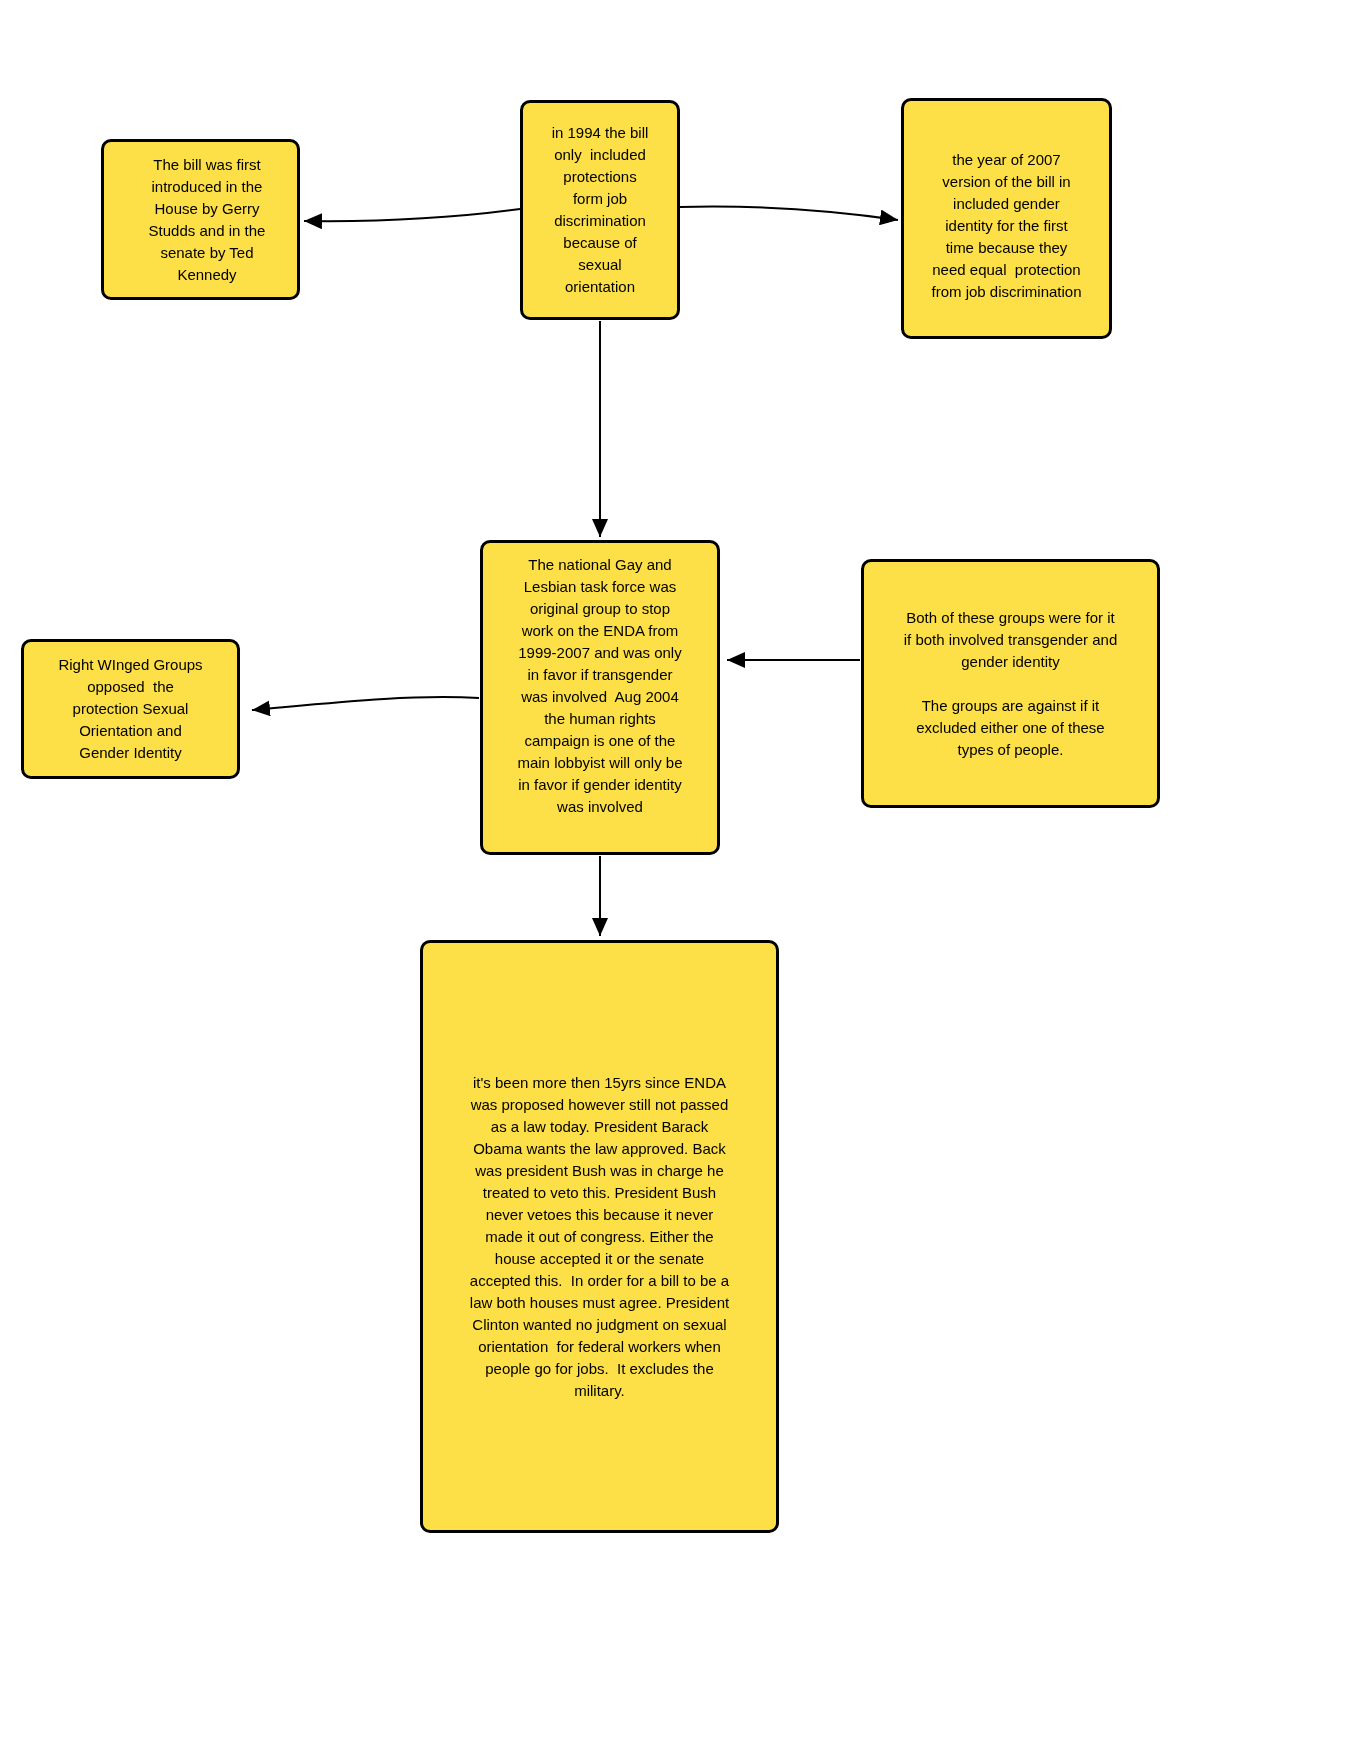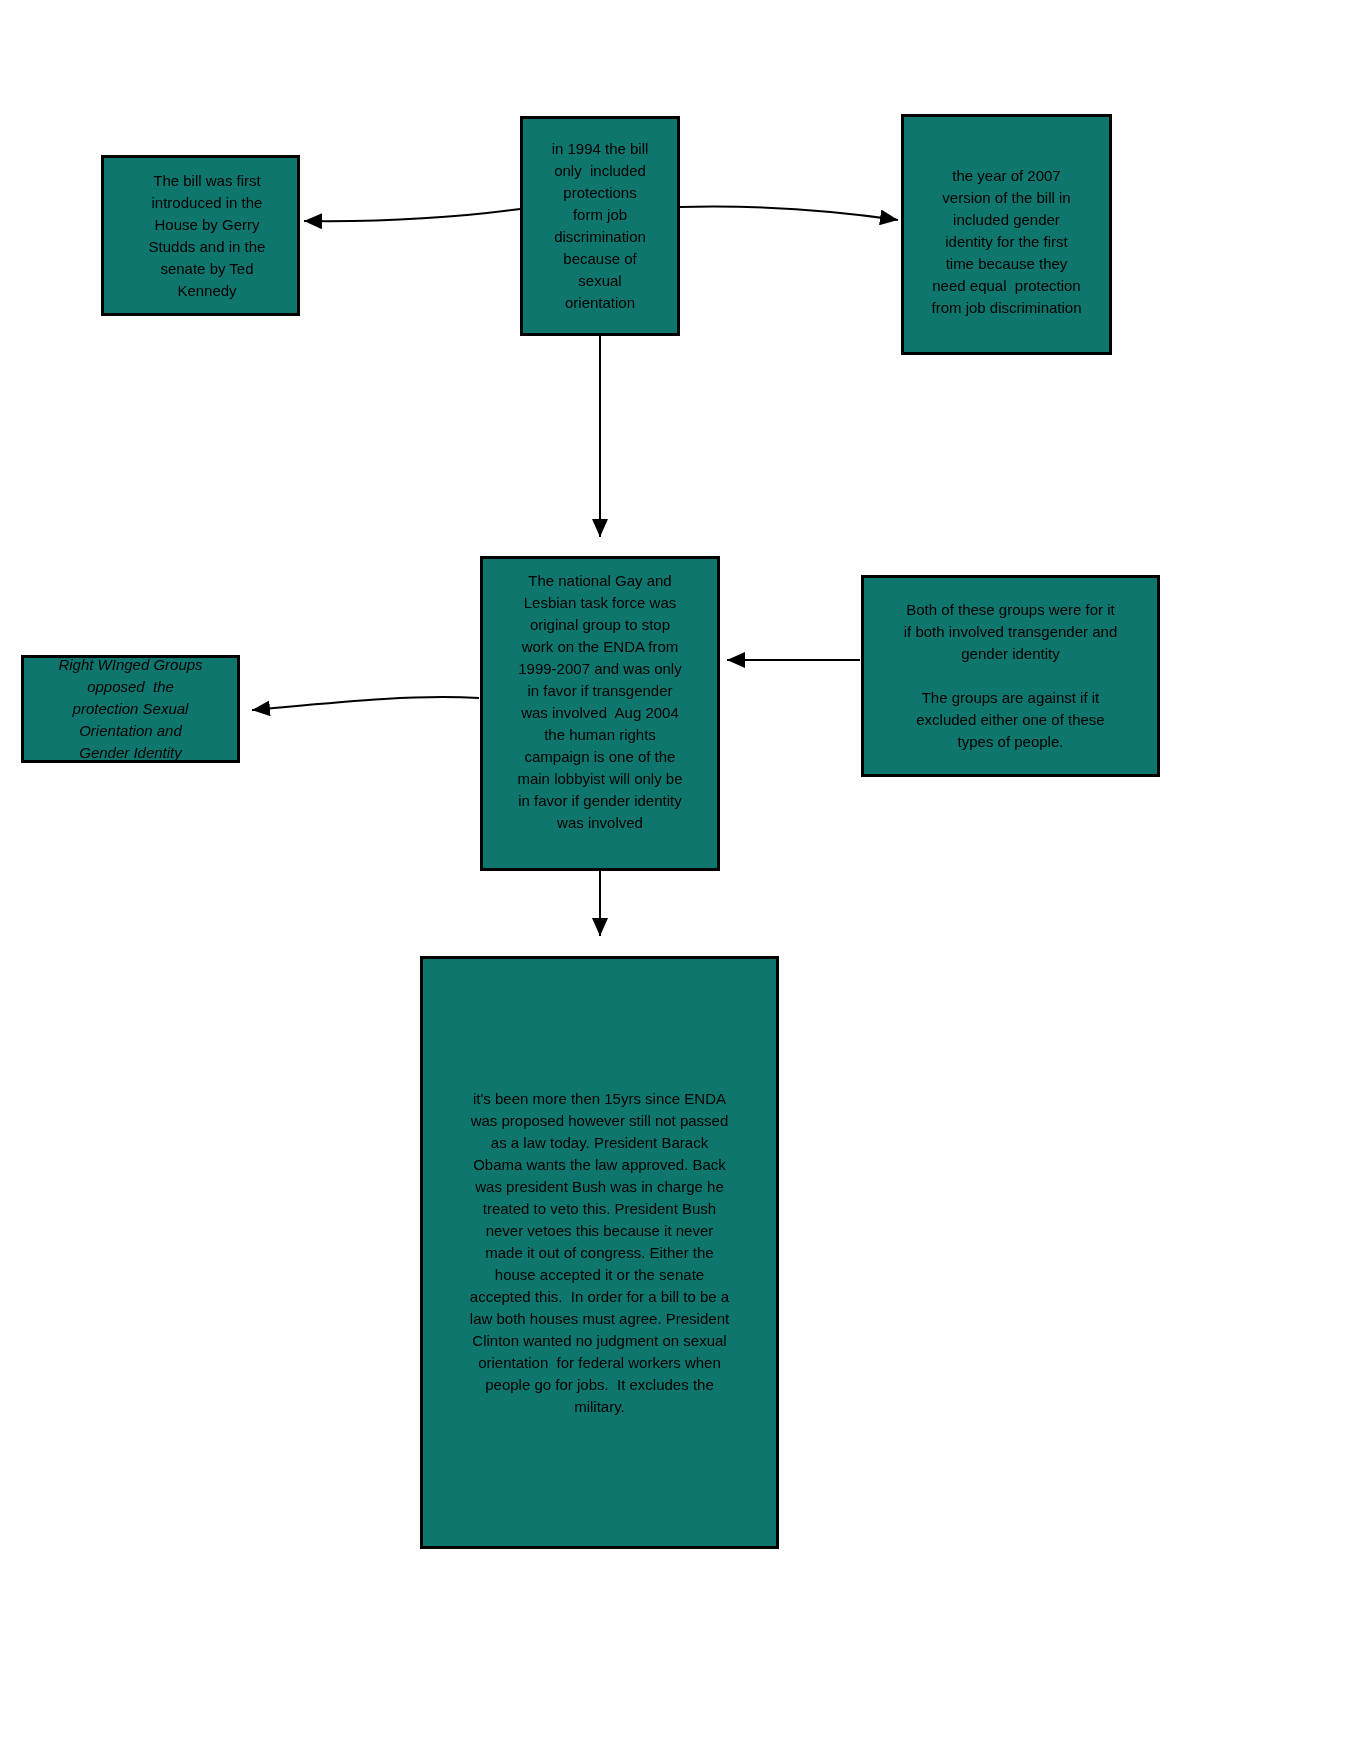--- a/index.html
+++ b/index.html
@@ -8,37 +8,36 @@
     background:#ffffff;
     font-family:"Liberation Sans", sans-serif;
     position:relative;
     color:#000000;
   }
   .canvas { position:absolute; left:0; top:0; width:1360px; height:1760px; }
   .node {
     position:absolute;
     box-sizing:border-box;
     border:3px solid #000000;
-    border-radius:0;
-    background:#0f766e;
+    border-radius:10px;
+    background:#fde047;
     display:flex;
     align-items:center;
     justify-content:center;
     text-align:center;
     font-size:15px;
     line-height:22px;
-    margin-top:16px;
   }
   .node .txt { white-space:pre-wrap; display:block; padding:0 4px; }
   #node-introduced { left:101px; top:139px;  width:199px; height:161px;padding-left:13px; }
   #node-bill1994   { left:520px; top:100px;  width:160px; height:220px; }
   #node-year2007   { left:901px; top:98px;   width:211px; height:241px; padding-top:14px; }
   #node-taskforce  { left:480px; top:540px;  width:240px; height:315px; padding-bottom:24px; }
-  #node-groups     { left:861px; top:559px;  width:299px; height:202px; }
-  #node-rightwing  { left:21px;  top:639px;  width:219px; height:108px;font-style:italic; }
+  #node-groups     { left:861px; top:559px;  width:299px; height:249px; }
+  #node-rightwing  { left:21px;  top:639px;  width:219px; height:140px; }
   #node-summary    { left:420px; top:940px;  width:359px; height:593px; }
   svg.connectors { position:absolute; left:0; top:0; pointer-events:none; }
   svg.connectors path { stroke:#000000; stroke-width:2; fill:none; }
 </style>
 </head>
 <body>
 
 <div class="canvas">
 
   <svg class="connectors" width="1360" height="1760" viewBox="0 0 1360 1760">

